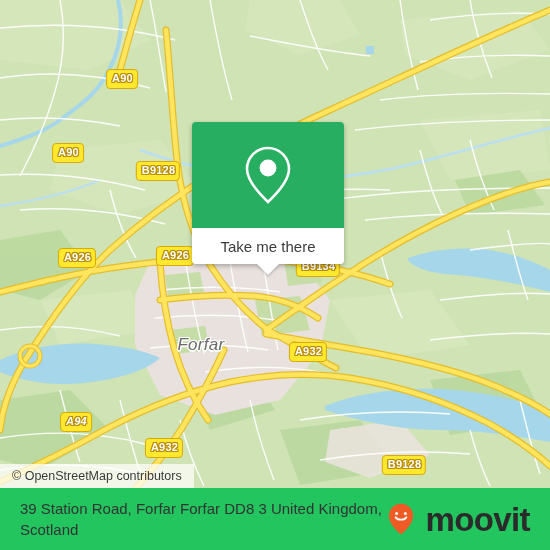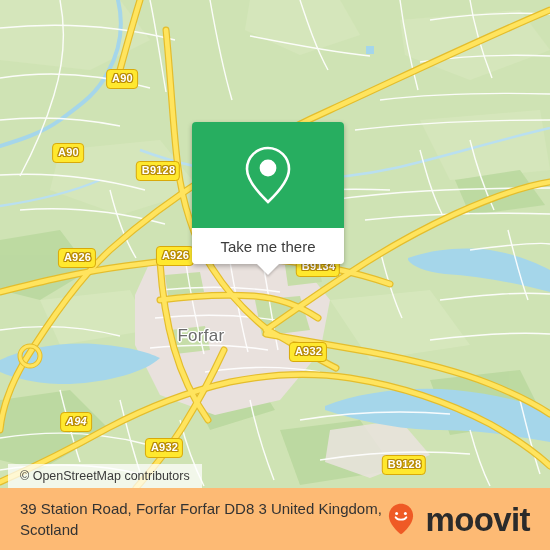--- a/index.html
+++ b/index.html
@@ -113,37 +113,37 @@
     height: 0;
     border-left: 11px solid transparent;
     border-right: 11px solid transparent;
     border-top: 11px solid #ffffff;
     filter: drop-shadow(0 2px 1px rgba(0,0,0,.18));
   }
 
   
   #attribution {
     position: absolute;
-    left: 8px;
+    left: 0;
     bottom: 0;
     background: rgba(255,255,255,.72);
     color: #3b3b3b;
     font-size: 12.5px;
     padding: 5px 12px 5px 12px;
     white-space: nowrap;
   }
 
   
   #footer {
     position: absolute;
     left: 0;
     top: 488px;
     width: 550px;
     height: 62px;
-    background: #fdba74;
+    background: #22c55e;
     display: flex;
     align-items: center;
     box-sizing: border-box;
     padding: 0 14px 0 20px;
   }
   #footer-address {
     flex: 1 1 auto;
     color: #333333;
     font-size: 15px;
     line-height: 1.42;
@@ -338,21 +338,21 @@
 
         <g stroke="#e4bd2c" stroke-width="5" fill="none">
           <circle cx="30" cy="356" r="10"></circle>
         </g>
         <g stroke="#ffe45e" stroke-width="3" fill="none">
           <circle cx="30" cy="356" r="10"></circle>
         </g>
       </g>
     </svg>
 
-    <div class="place-label" style="left:201px; top:336px;">Forfar</div>
+    <div class="place-label" style="left:201px; top:345px;font-style:italic;">Forfar</div>
 
     <div class="shield" style="left:122px; top:79px;">A90</div>
     <div class="shield" style="left:68px;  top:153px;">A90</div>
     <div class="shield" style="left:158px; top:171px;">B9128</div>
     <div class="shield" style="left:77px;  top:258px;">A926</div>
     <div class="shield" style="left:175px; top:256px;">A926</div>
     <div class="shield" style="left:318px; top:267px;">B9134</div>
     <div class="shield" style="left:308px; top:352px;">A932</div>
     <div class="shield" style="left:76px;  top:422px;font-style:italic;">A94</div>
     <div class="shield" style="left:164px; top:448px;">A932</div>

